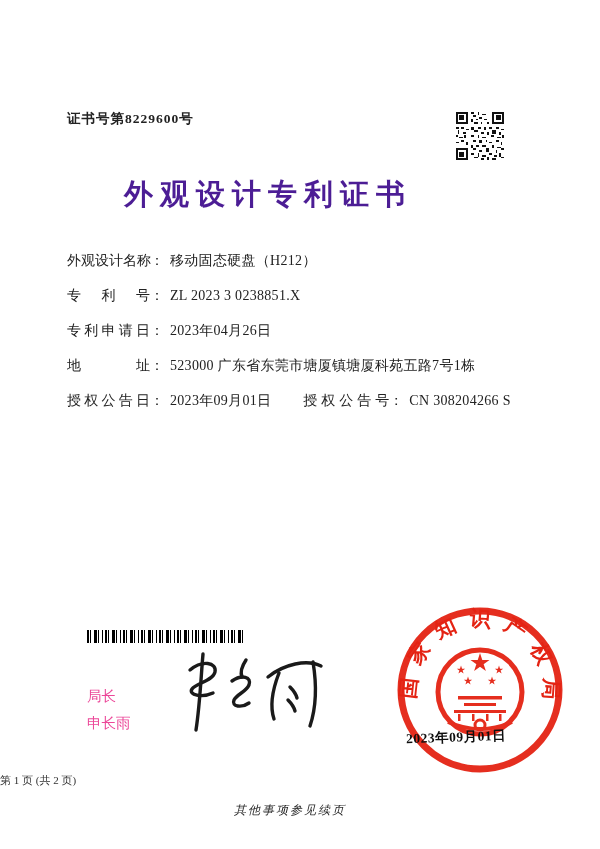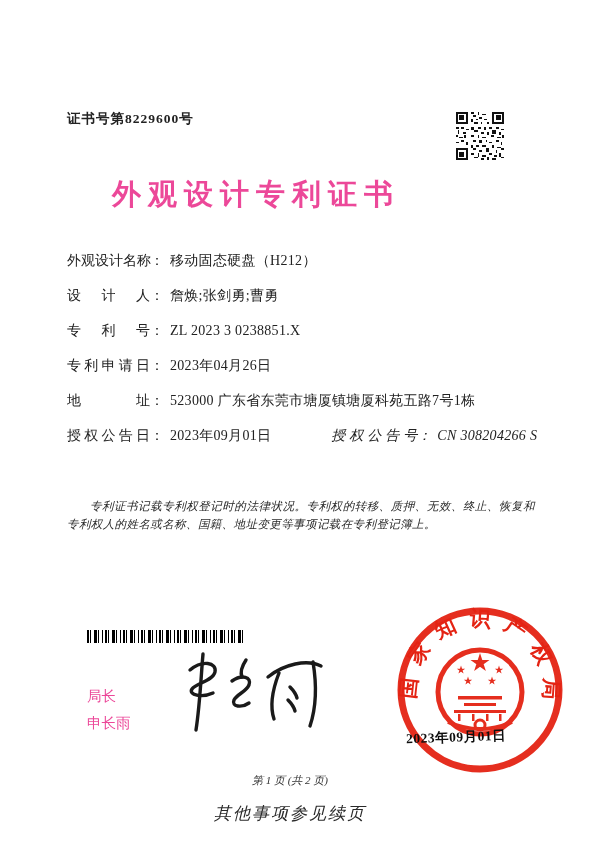--- a/index.html
+++ b/index.html
@@ -4,28 +4,28 @@
 <style>
   html,body{margin:0;padding:0;background:#ffffff;}
   body{width:600px;height:849px;position:relative;overflow:hidden;
        font-family:"Liberation Serif","DejaVu Serif",serif;color:#1c1c1c;}
 
   .cert-no{position:absolute;left:67px;top:110px;font-size:13.5px;letter-spacing:1px;color:#222;font-weight:bold;}
 
   .qr{position:absolute;left:456px;top:111px;width:48px;height:50px;}
 
   .title{position:absolute;left:0;top:175px;width:512px;text-align:center;
-         font-size:29px;font-weight:bold;letter-spacing:7px;color:#ec4899;}
+         font-size:29px;font-weight:bold;letter-spacing:7px;color:#4c1d95;padding-left:12px;}
 
   .fields{position:absolute;left:67px;top:252px;width:476px;}
   .frow{height:20px;margin-bottom:15px;font-size:14px;white-space:nowrap;color:#222;}
   .flabel{display:inline-block;width:83px;text-align:justify;text-align-last:justify;vertical-align:top;}
   .fcolon{display:inline-block;margin-right:6px;}
   .fvalue{letter-spacing:.3px;}
-  .grant-no-pair{margin-left:60px;font-style:italic;}
+  .grant-no-pair{margin-left:32px;}
   .grant-no-pair .flabel{width:86px;}
 
   .paras{position:absolute;left:67px;top:498px;width:468px;text-align:justify;}
   .paras p{margin:0 0 2px 0;font-size:11.5px;line-height:17.5px;text-indent:2em;
            font-style:italic;color:#2a2a2a;letter-spacing:.4px;}
 
   .barcode{position:absolute;left:87px;top:630px;width:159px;height:13px;
     background:repeating-linear-gradient(90deg,
       #000 0 2px,#fff 2px 3px,#000 3px 4px,#fff 4px 7px,
       #000 7px 10px,#fff 10px 11px,#000 11px 12px,#fff 12px 15px,
@@ -33,22 +33,22 @@
 
   .director{position:absolute;left:87px;top:684px;font-family:Liberation Mono, monospace;
             font-size:14.5px;line-height:27px;color:#ec4899;}
   .sig{position:absolute;left:172px;top:646px;width:162px;height:92px;}
 
   .seal{position:absolute;left:394px;top:604px;width:172px;height:172px;}
   .seal-date{position:absolute;left:406px;top:728px;width:130px;font-size:13.5px;font-weight:bold;
              color:#0e0e0e;letter-spacing:.5px;transform:rotate(-2deg);
              font-family:"Liberation Serif","DejaVu Serif",serif;}
 
-  .page-info{position:absolute;left:0;top:773px;width:580px;text-align:center;font-size:11px;color:#333;font-style:italic;}
-  .cont-note{position:absolute;left:0;top:802px;width:580px;text-align:center;font-size:17px;
+  .page-info{position:absolute;left:0;top:773px;width:580px;text-align:left;font-size:11px;color:#333;}
+  .cont-note{position:absolute;left:0;top:802px;width:580px;text-align:center;font-size:12px;
              font-style:italic;letter-spacing:2px;color:#2a2a2a;}
 </style>
 </head>
 <body>
 
 <div class="cert-no">证书号第8229600号</div>
 
 <svg class="qr" viewBox="0 0 29 29" shape-rendering="crispEdges">
   <rect x="0" y="0" width="29" height="29" fill="#fff"></rect>
   <g fill="#111">
@@ -68,38 +68,34 @@
   </g>
 </svg>
 
 <div class="title">外观设计专利证书</div>
 
 <div class="fields">
   <div class="frow">
     <span class="flabel">外观设计名称</span><span class="fcolon">：</span><span class="fvalue">移动固态硬盘（H212）</span>
   </div>
   <div class="frow">
-    <span class="flabel">设计人</span><span class="fcolon">：</span><span class="fvalue">詹焕;张剑勇;曹勇</span>
-  </div>
-  <div class="frow">
     <span class="flabel">专利号</span><span class="fcolon">：</span><span class="fvalue">ZL 2023 3 0238851.X</span>
   </div>
   <div class="frow">
     <span class="flabel">专利申请日</span><span class="fcolon">：</span><span class="fvalue">2023年04月26日</span>
   </div>
   <div class="frow">
     <span class="flabel">地址</span><span class="fcolon">：</span><span class="fvalue">523000 广东省东莞市塘厦镇塘厦科苑五路7号1栋</span>
   </div>
   <div class="frow">
     <span class="flabel">授权公告日</span><span class="fcolon">：</span><span class="fvalue">2023年09月01日</span><span class="grant-no-pair"><span class="flabel">授权公告号</span><span class="fcolon">：</span><span class="fvalue">CN 308204266 S</span></span>
   </div>
 </div>
 
 <div class="paras">
-  <p>专利证书记载专利权登记时的法律状况。专利权的转移、质押、无效、终止、恢复和专利权人的姓名或名称、国籍、地址变更等事项记载在专利登记簿上。</p>
 </div>
 
 <div class="barcode"></div>
 
 <div class="director">
   <div>局长</div>
   <div>申长雨</div>
 </div>
 
 <svg class="sig" viewBox="0 0 162 92">

